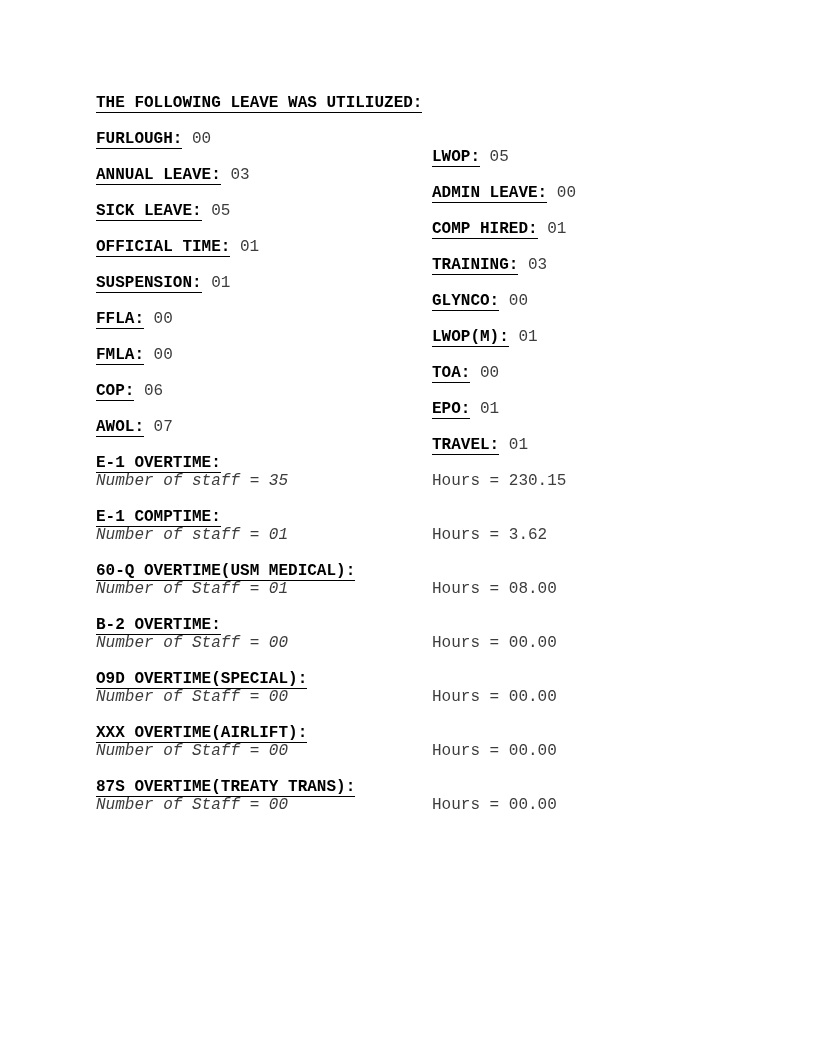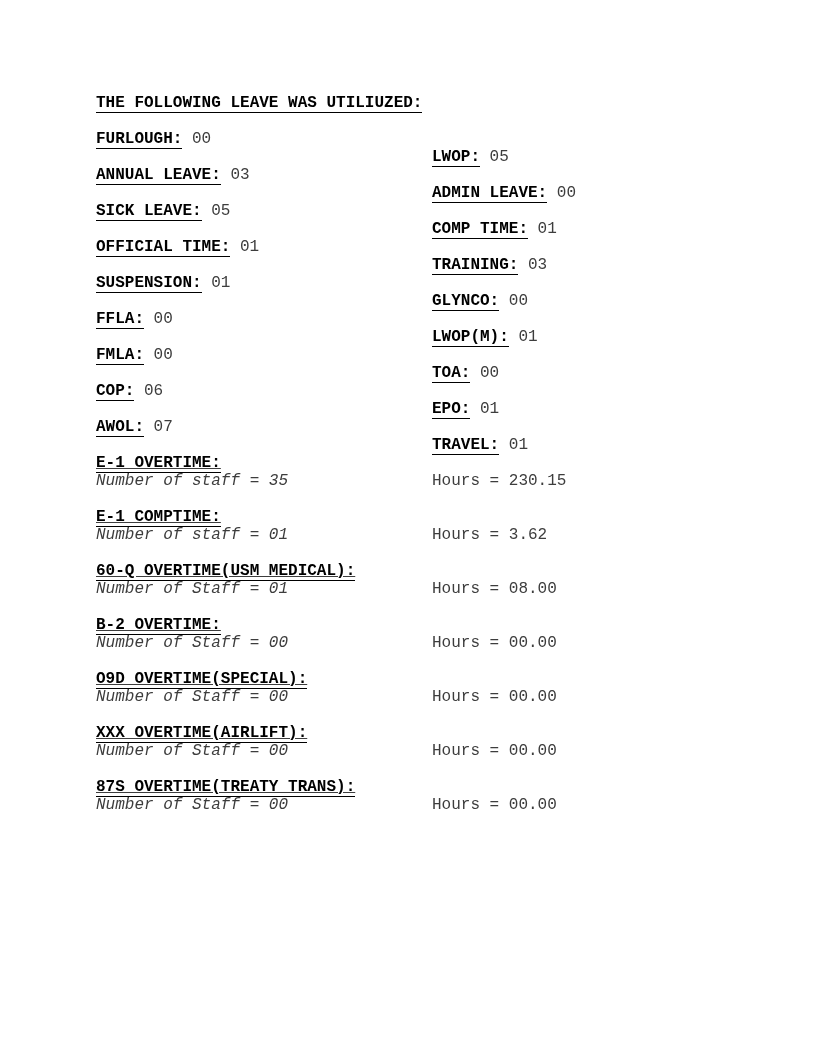--- a/index.html
+++ b/index.html
@@ -19,21 +19,21 @@
   }
   .u { border-bottom: 1.6px solid #000; }
   .bold { font-weight: bold; color: #000; }
   .section-title { height: 18px; margin-bottom: 18px; white-space: pre; }
   .leave-section { position: relative; }
   .leave-item { height: 18px; margin-bottom: 18px; white-space: pre; }
   .leave-item .value { margin-left: 9.6px; margin-top: 9px; }
   .right-col { position: absolute; left: 336px; top: 54px; }
   .ot-section-title { margin-top: 18px; }
   .ot-block { margin-bottom: 18px; }
-  .ot-title { height: 18px; white-space: pre; text-decoration: underline; }
+  .ot-title { height: 18px; white-space: pre; }
   .ot-detail { height: 18px; white-space: pre; }
   .ot-staff { display: inline-block; width: 336px; font-style: italic; }
 </style>
 </head>
 <body>
 
 <div class="page">
 
   <div class="leave-section">
     <div class="section-title"><span class="bold u">THE FOLLOWING LEAVE WAS UTILIUZED:</span></div>
@@ -46,21 +46,21 @@
       <div class="leave-item"><span class="bold u">SUSPENSION:</span><span class="value">01</span></div>
       <div class="leave-item"><span class="bold u">FFLA:</span><span class="value">00</span></div>
       <div class="leave-item"><span class="bold u">FMLA:</span><span class="value">00</span></div>
       <div class="leave-item"><span class="bold u">COP:</span><span class="value">06</span></div>
       <div class="leave-item"><span class="bold u">AWOL:</span><span class="value">07</span></div>
     </div>
 
     <div class="right-col">
       <div class="leave-item"><span class="bold u">LWOP:</span><span class="value">05</span></div>
       <div class="leave-item"><span class="bold u">ADMIN LEAVE:</span><span class="value">00</span></div>
-      <div class="leave-item"><span class="bold u">COMP TIME:</span><span class="value">01</span></div>
+      <div class="leave-item"><span class="bold u">COMP HIRED:</span><span class="value">01</span></div>
       <div class="leave-item"><span class="bold u">TRAINING:</span><span class="value">03</span></div>
       <div class="leave-item"><span class="bold u">GLYNCO:</span><span class="value">00</span></div>
       <div class="leave-item"><span class="bold u">LWOP(M):</span><span class="value">01</span></div>
       <div class="leave-item"><span class="bold u">TOA:</span><span class="value">00</span></div>
       <div class="leave-item"><span class="bold u">EPO:</span><span class="value">01</span></div>
       <div class="leave-item"><span class="bold u">TRAVEL:</span><span class="value">01</span></div>
     </div>
   </div>
 
   <div class="overtime-section">

